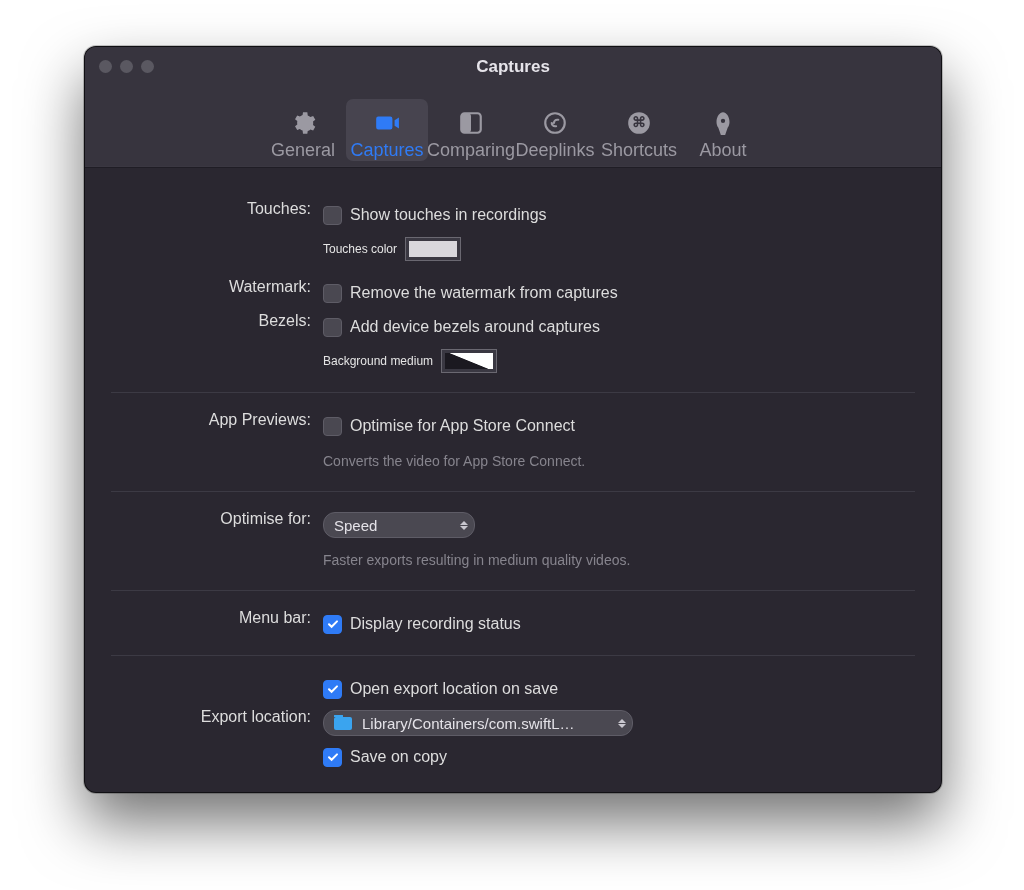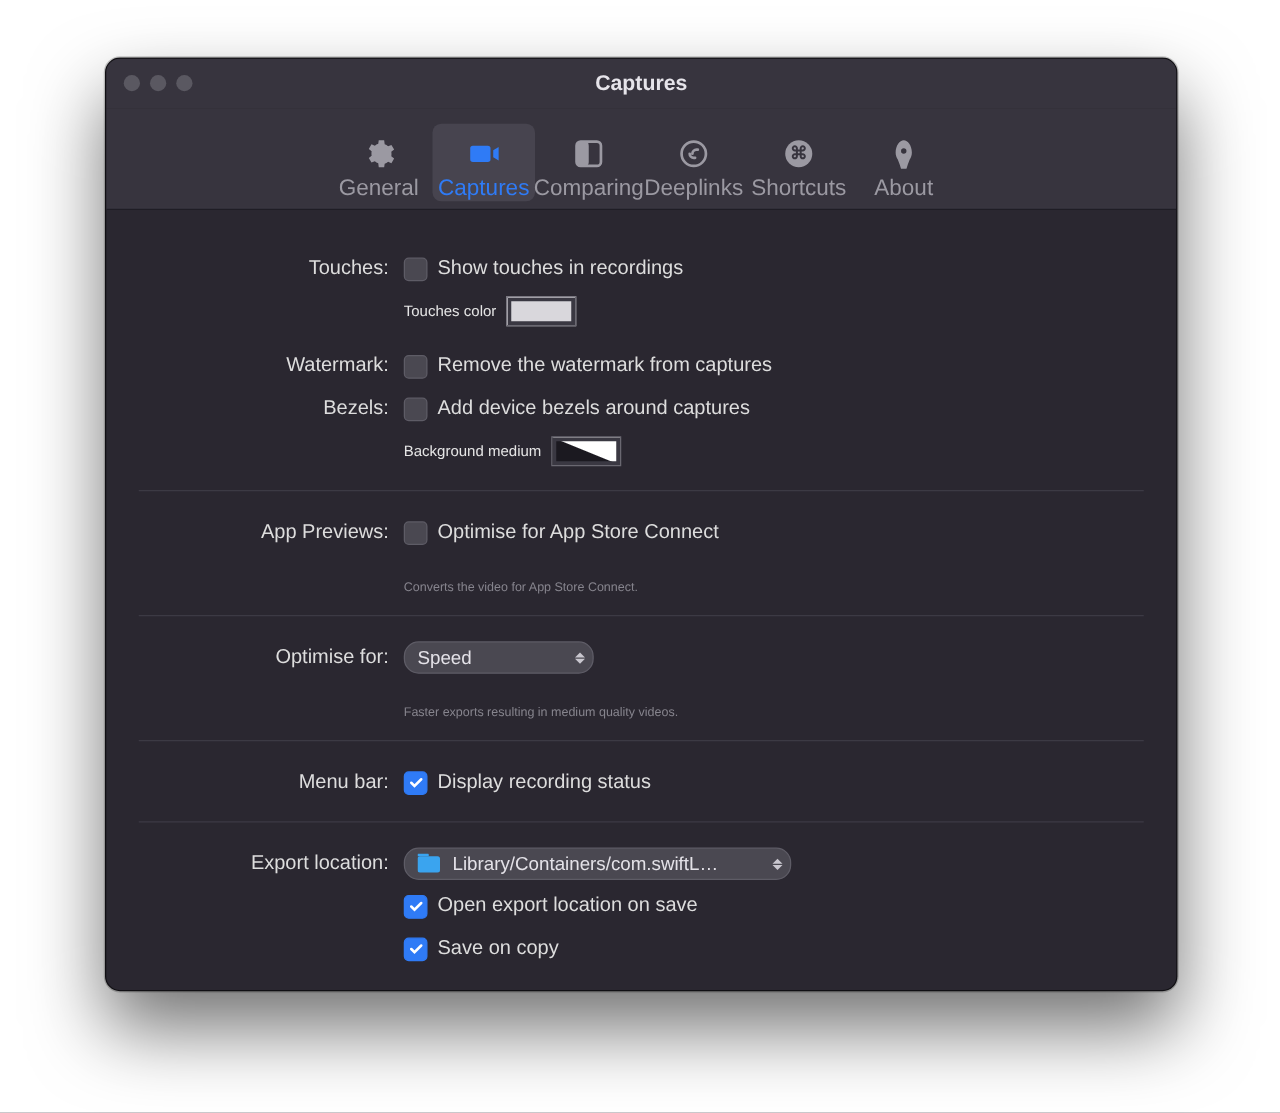--- a/index.html
+++ b/index.html
@@ -79,21 +79,20 @@
     color: #2f7bf6;
   }
   .tab.active .tab-label { color: #2f7bf6; }
   .tab .tab-label { font-size: 18px; }
   .tab svg { width: 26px; height: 26px; }
   .content {
     padding: 28px 26px 20px 26px;
   }
   .row {
     display: flex;
-    align-items: center;
     gap: 10px;
     min-height: 30px;
     margin: 4px 0;
   }
   .lbl {
     width: 200px;
     text-align: right;
     color: #ddd;
     font-size: 16px;
     padding-right: 2px;
@@ -105,22 +104,22 @@
     color: #ddd;
     font-size: 16px;
     flex: 1;
   }
   .sublbl {
     color: #e5e5e5;
     font-size: 12px;
   }
   .help {
     color: #86848d;
-    font-size: 10px;
-    margin-top: 20px;
+    font-size: 14px;
+    margin-top: 2px;
   }
   .help-row .lbl { }
   .cb {
     width: 17px; height: 17px;
     border-radius: 4px;
     background: #4a4851;
     border: 1px solid #5e5c66;
     display: inline-flex;
     align-items: center;
     justify-content: center;
@@ -342,20 +341,31 @@
                 <path d="M2 6.2l2.6 2.6L10 3.4" stroke="#fff" stroke-width="2" fill="none" stroke-linecap="round"></path>
               </svg>
           </span>
           <span>Display recording status</span>
         </div>
       </div>
 
       <div class="sep"></div>
 
       <div class="row">
+        <div class="lbl"></div>
+        <div class="val">
+          <span class="cb checked">
+            <svg viewBox="0 0 12 12">
+                <path d="M2 6.2l2.6 2.6L10 3.4" stroke="#fff" stroke-width="2" fill="none" stroke-linecap="round"></path>
+              </svg>
+          </span>
+          <span>Open export location on save</span>
+        </div>
+      </div>
+      <div class="row">
         <div class="lbl">Export location:</div>
         <div class="val">
           <span class="popup" style="min-width:292px">
             <span style="display:flex;align-items:center;gap:6px;overflow:hidden">
               <span class="folder-ico"></span>
               <span style="white-space:nowrap;overflow:hidden;text-overflow:ellipsis">Library/Containers/com.swiftL…</span>
             </span>
             <span class="chev">
                 <span class="up"></span>
                 <span class="dn"></span>
@@ -364,30 +374,19 @@
         </div>
       </div>
       <div class="row">
         <div class="lbl"></div>
         <div class="val">
           <span class="cb checked">
             <svg viewBox="0 0 12 12">
                 <path d="M2 6.2l2.6 2.6L10 3.4" stroke="#fff" stroke-width="2" fill="none" stroke-linecap="round"></path>
               </svg>
           </span>
-          <span>Open export location on save</span>
-        </div>
-      </div>
-      <div class="row">
-        <div class="lbl"></div>
-        <div class="val">
-          <span class="cb checked">
-            <svg viewBox="0 0 12 12">
-                <path d="M2 6.2l2.6 2.6L10 3.4" stroke="#fff" stroke-width="2" fill="none" stroke-linecap="round"></path>
-              </svg>
-          </span>
           <span>Save on copy</span>
         </div>
       </div>
 
     </div>
   </div>
 </div>
 
 </body></html>

